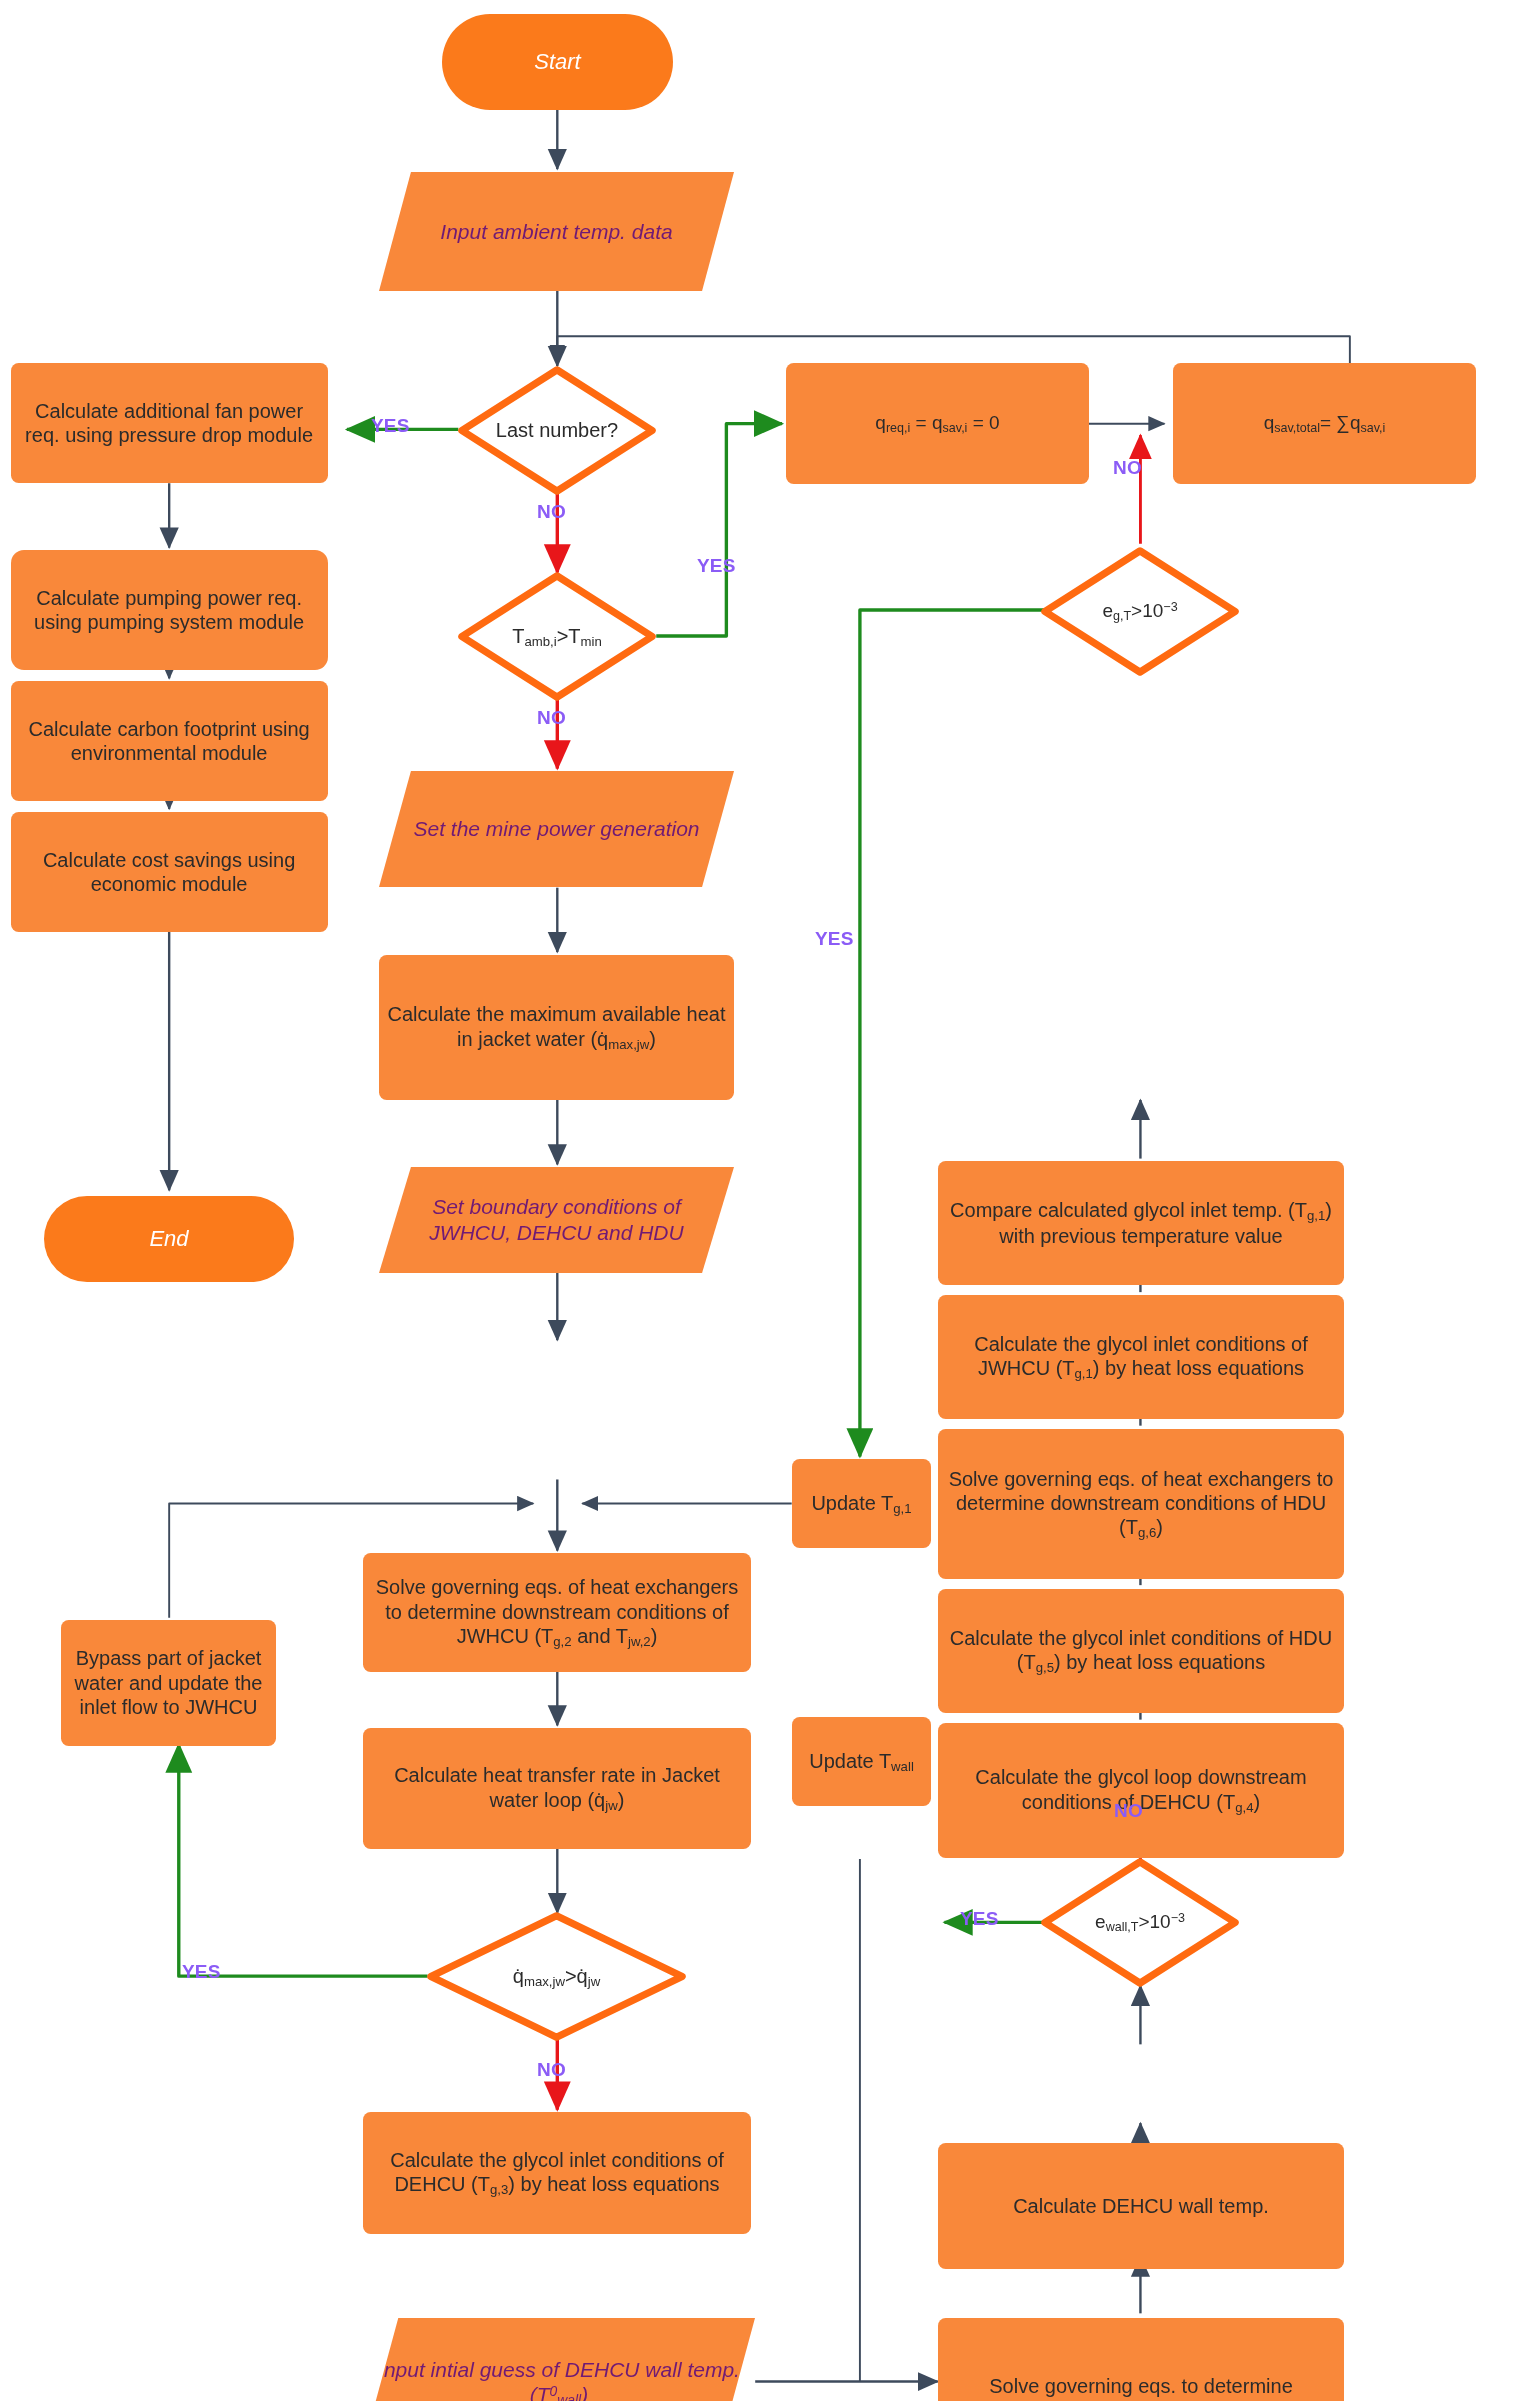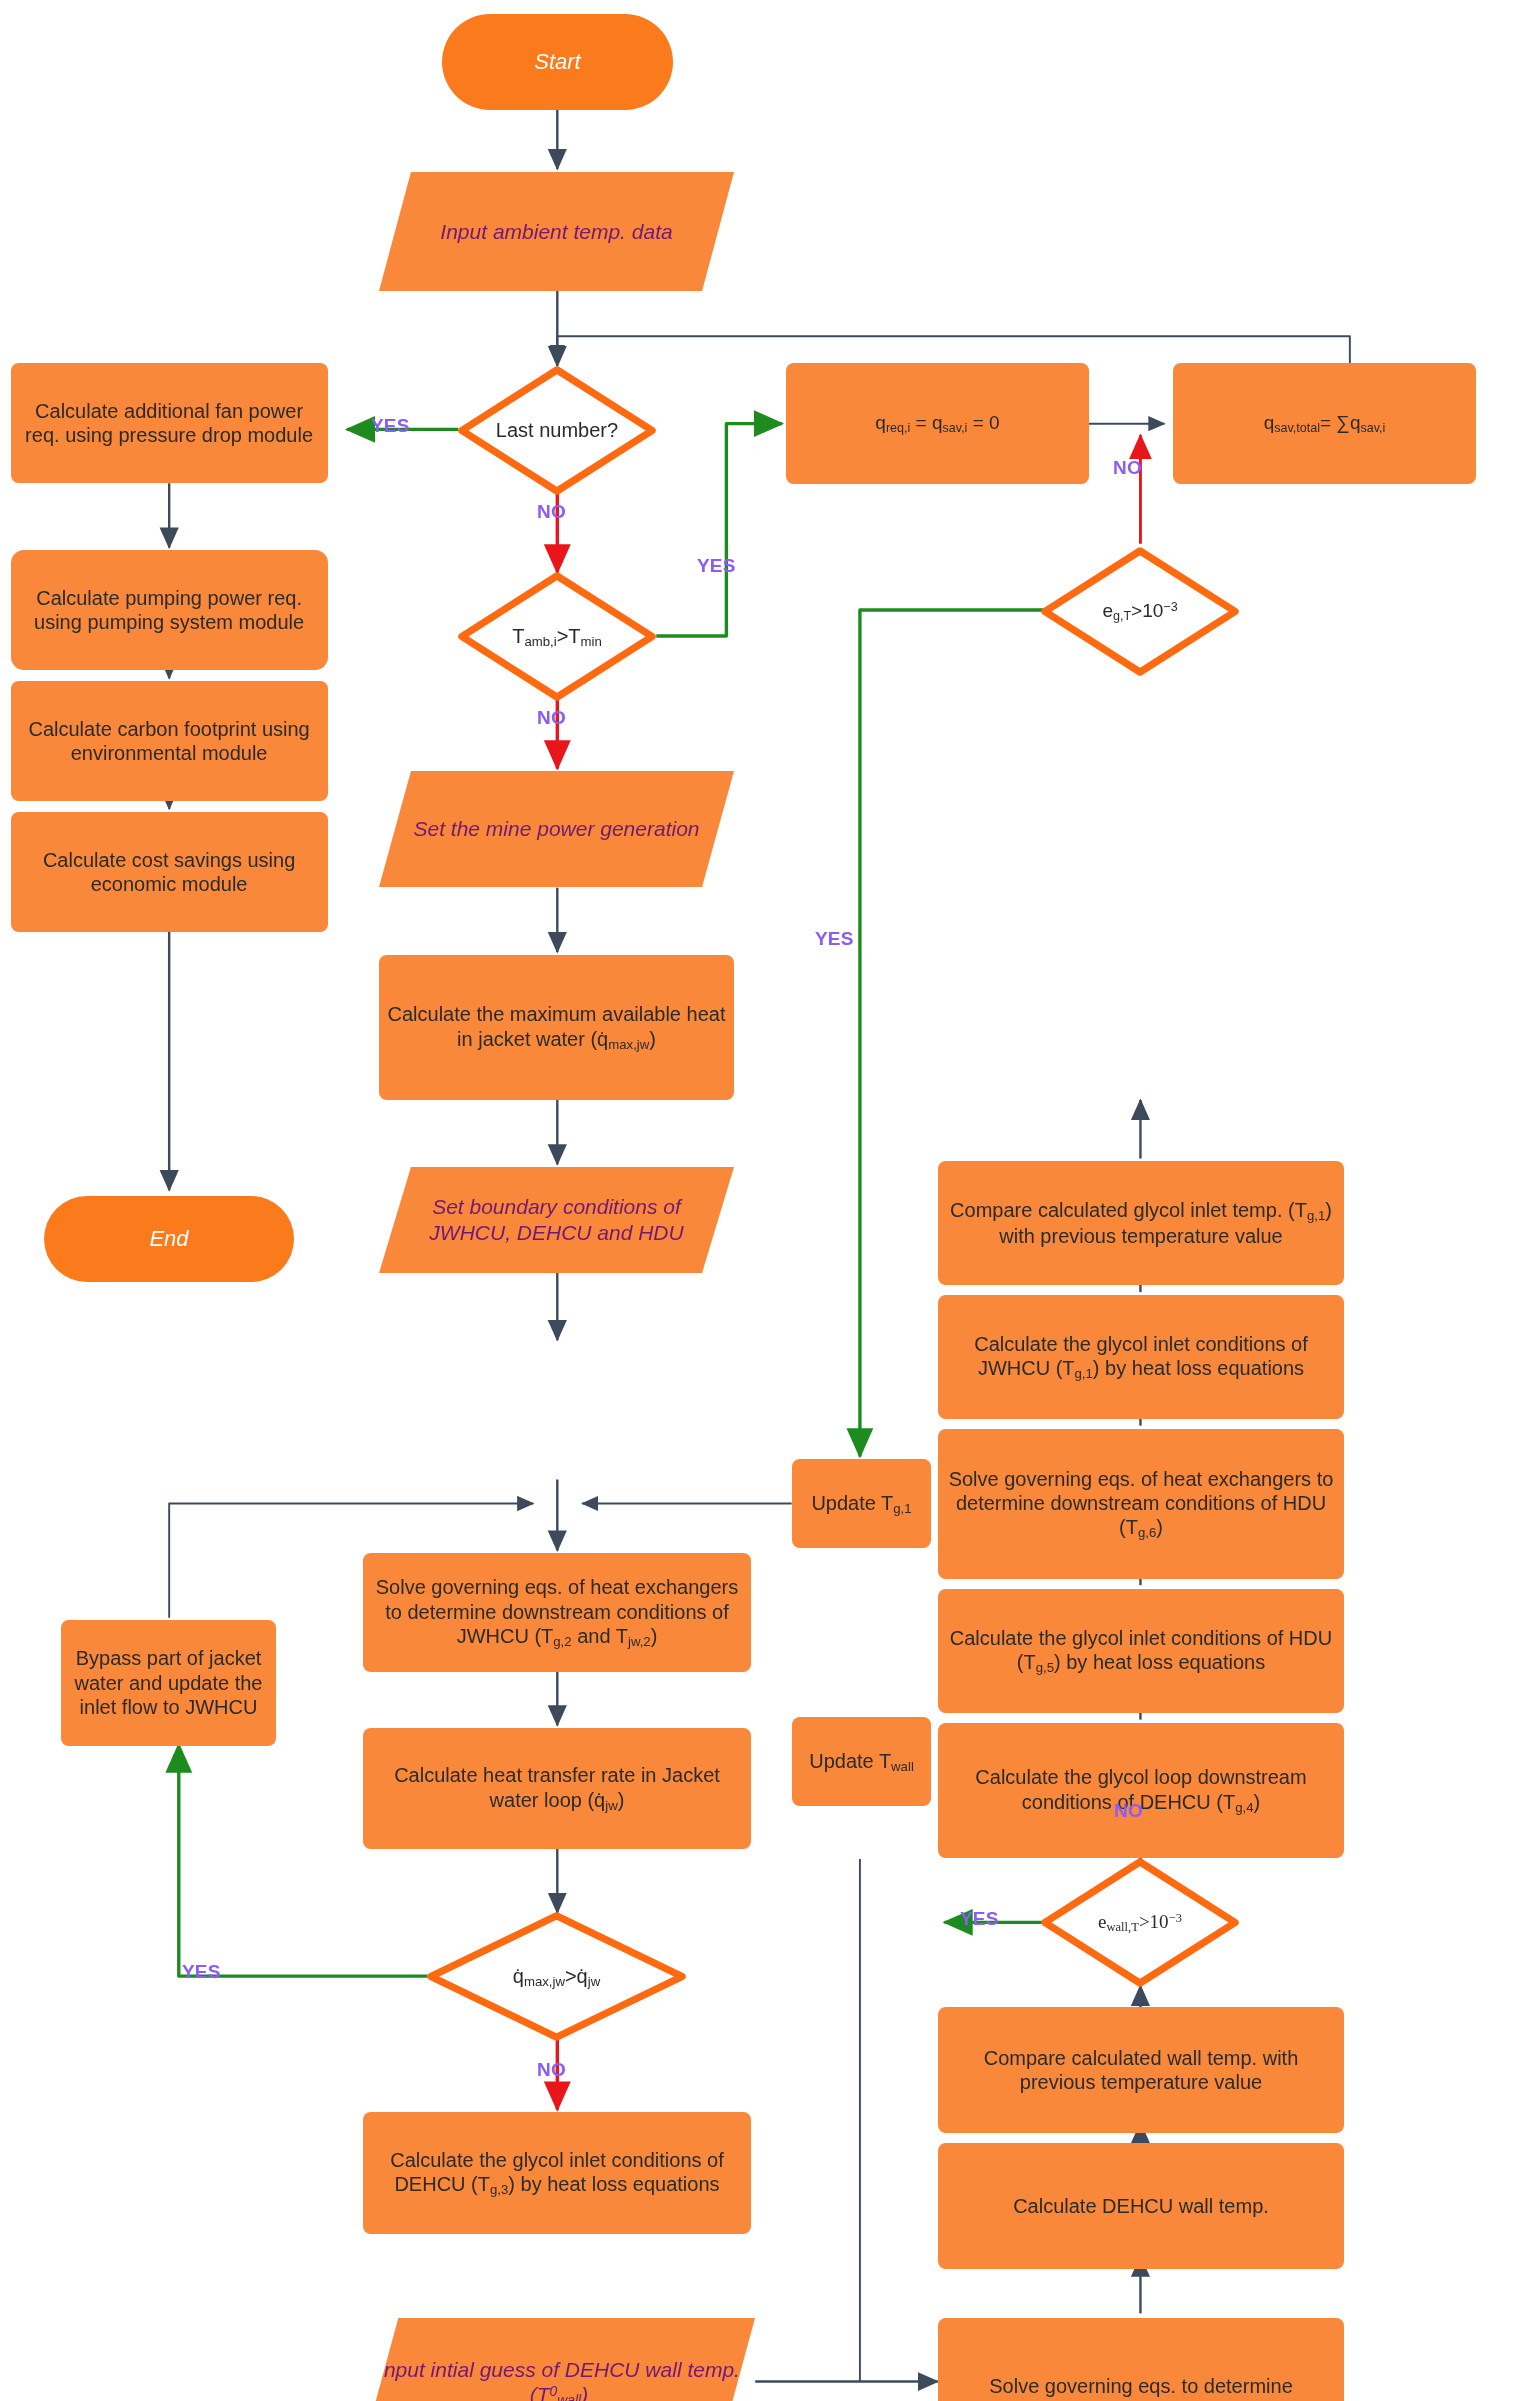--- a/index.html
+++ b/index.html
@@ -281,32 +281,29 @@
   </div>
 
   <div class="node proc" style="left:938px; top:1589px; width:406px; height:124px;">
     <span class="txt">Calculate the glycol inlet conditions of HDU (T<sub>g,5</sub>) by heat loss equations</span>
   </div>
 
   <div class="node proc" style="left:938px; top:1723px; width:406px; height:135px;">
     <span class="txt">Calculate the glycol loop downstream conditions of DEHCU (T<sub>g,4</sub>)</span>
   </div>
 
-  <div class="node dec" style="left:1041px; top:1858px; width:198px; height:129px;font-family:Liberation Serif, serif;">
+  <div class="node dec" style="left:1041px; top:1858px; width:198px; height:129px;">
     <span class="dia">
       <svg viewBox="0 0 412 268" preserveAspectRatio="none">
         <polygon points="206,8 404,134 206,260 8,134" fill="#FFFFFF" stroke="#FF6A10" stroke-width="15" stroke-linejoin="round"></polygon>
       </svg>
     </span>
     <span class="txt small">e<sub>wall,T</sub>&gt;10<sup>−3</sup></span>
   </div>
 
-  <div class="node proc" style="left:938px; top:2007px; width:406px; height:126px;">
-    <span class="txt">Compare calculated wall temp. with previous temperature value</span>
-  </div>
 
   <div class="node proc" style="left:938px; top:2143px; width:406px; height:126px;">
     <span class="txt">Calculate DEHCU wall temp.</span>
   </div>
 
   <div class="node proc" style="left:938px; top:2318px; width:406px; height:160px;">
     <span class="txt">Solve governing eqs. to determine downstream/upstream average temps.</span>
   </div>
 
   <div class="node proc" style="left:363px; top:1553px; width:388px; height:119px;">

